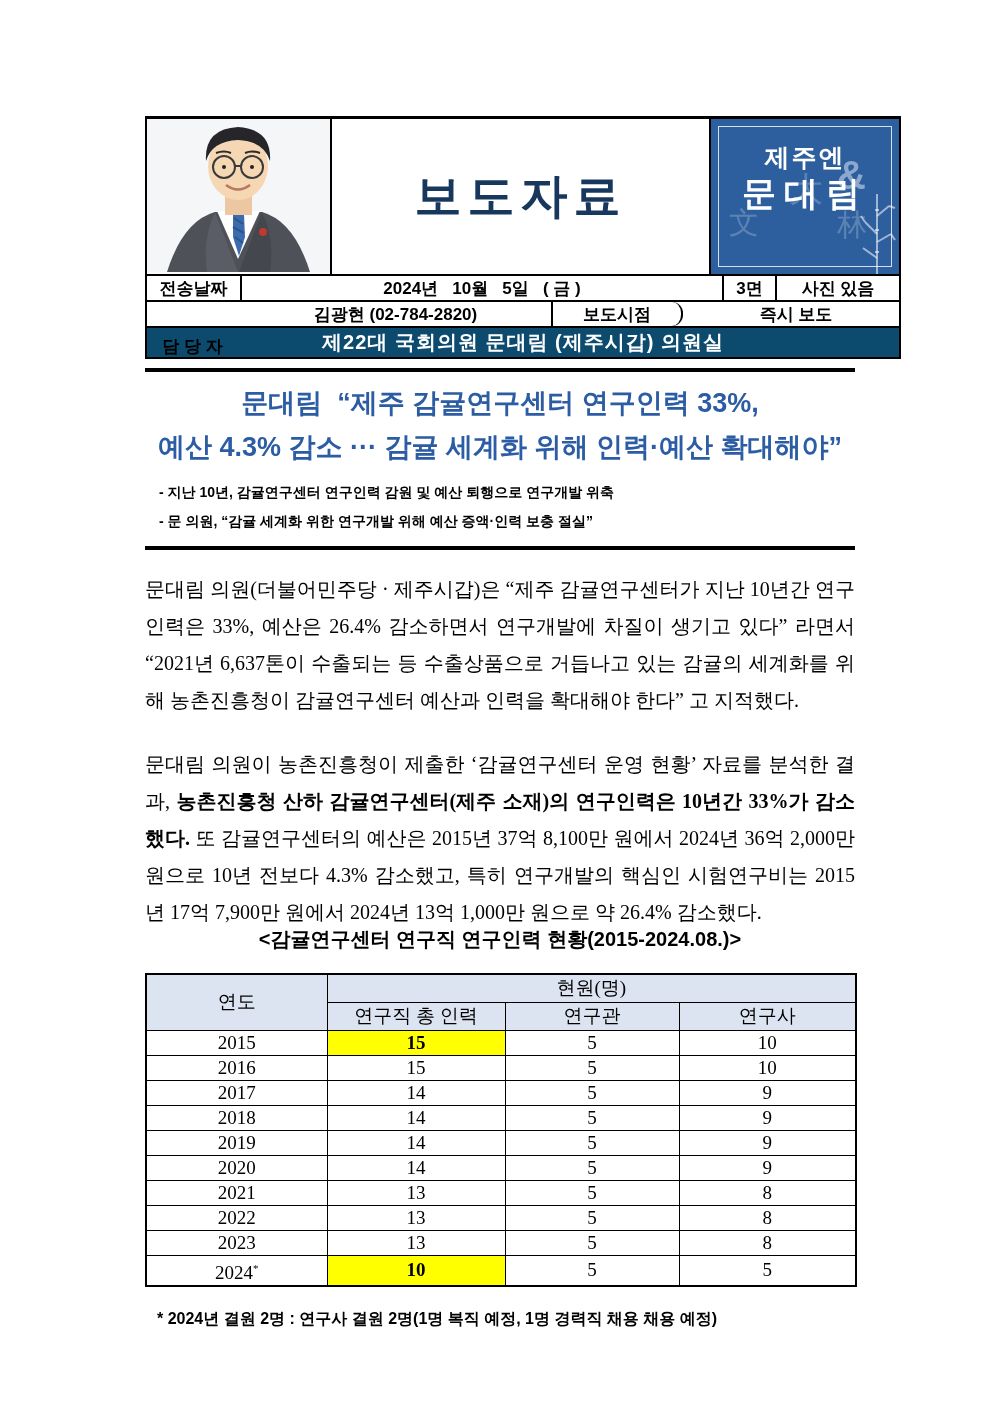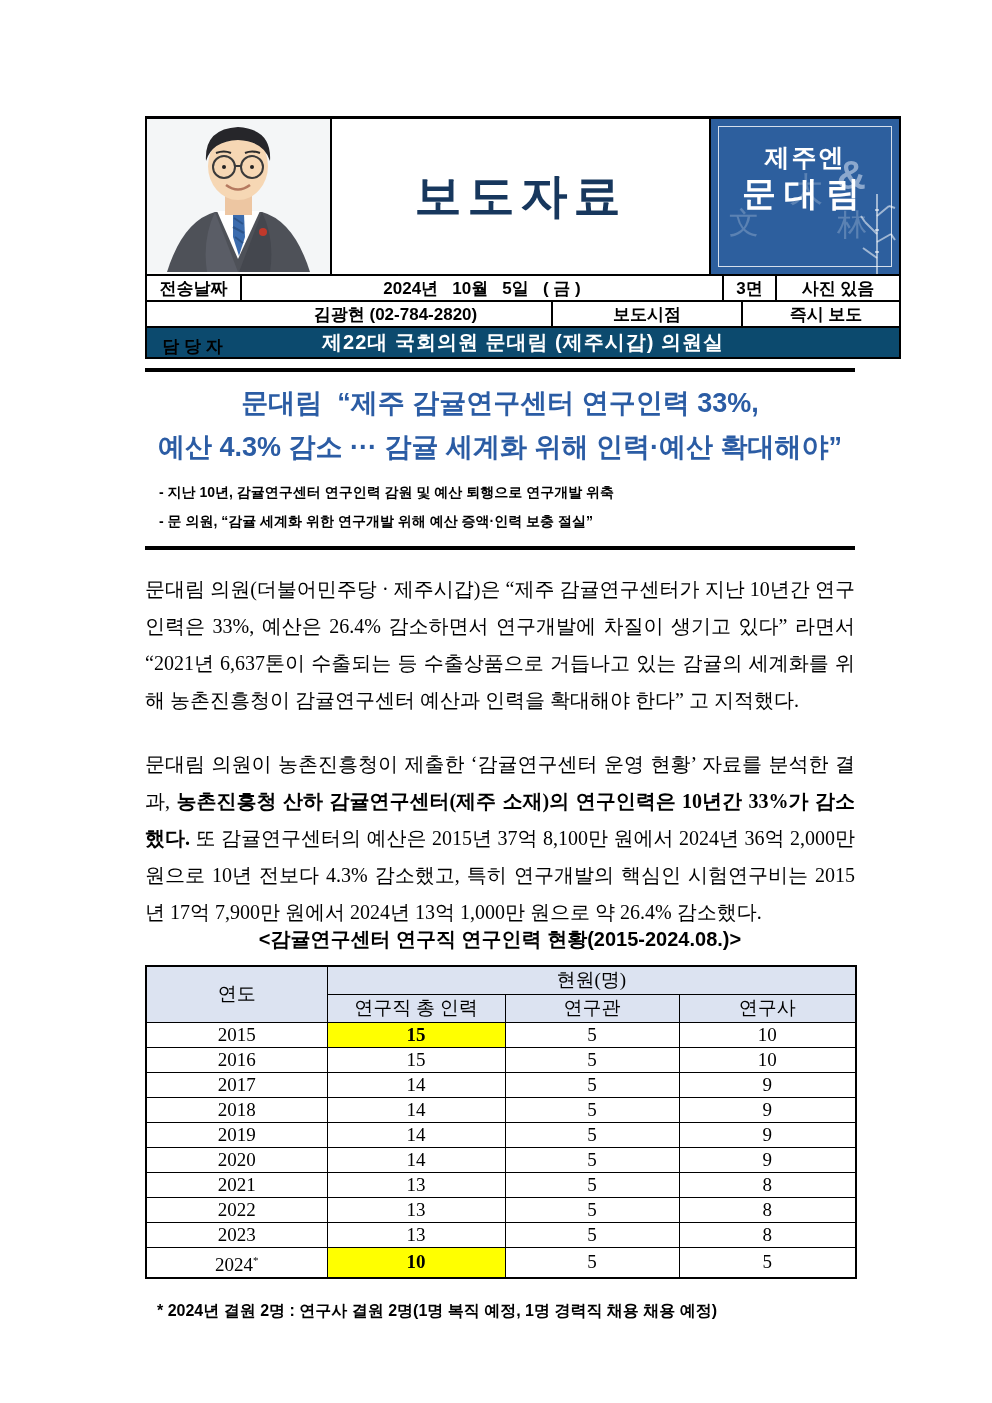--- a/index.html
+++ b/index.html
@@ -27,42 +27,42 @@
 
   .info-row { display:flex; border-top:2px solid #000; height:26px; font-size:17px; font-weight:bold; }
   .info-row .cell { display:flex; align-items:center; justify-content:center; border-right:2px solid #000; white-space:pre; }
   .info-row .cell:last-child { border-right:none; }
   .r1c1 { width:95px; flex:none; }
   .r1c2 { flex:1; }
   .r1c3 { width:53px; flex:none; }
   .r1c4 { width:122px; flex:none; }
   .r2c1 { width:93px; flex:none;margin-top:44px; }
   .r2c2 { width:313px; flex:none; }
-  .r2c3 { width:190px; flex:none; }
+  .r2c3 { width:130px; flex:none;border-radius:11px; }
   .r2c4 { flex:1;margin-left:10px; }
 
   .banner { border-top:2px solid #000; height:31px; background:#0c4a6e; color:#fff; font-weight:bold; font-size:20px; display:flex; align-items:center; justify-content:center; letter-spacing:1px; }
 
   
   .content-text { position:absolute; left:145px; top:355px; width:710px; }
   .rule { height:4px; background:#000; }
   .rule-top { margin-top:13px; }
   .headline { margin-top:9px; text-align:center; color:#2b5ca4; font-weight:800; font-size:27px; line-height:44px; }
   .headline-line { white-space:pre; }
   .subtitles { margin-top:9px; margin-left:14px; font-weight:bold; font-size:14px; line-height:29px; }
   .rule-bottom { margin-top:10px; }
 
   .para { margin-top:21px; font-family:"Liberation Serif","DejaVu Serif",serif; font-size:20px; line-height:37px; text-align:justify; }
   .para.second { margin-top:27px; }
   .para .bold { font-weight:bold; }
 
   
   .table-section { position:absolute; left:145px; top:926px; width:710px; }
   .table-title { text-align:center; font-size:20px; font-weight:bold; }
-  table.data { margin-top:12px; width:710px; border-collapse:collapse; table-layout:fixed;
+  table.data { margin-top:20px; width:710px; border-collapse:collapse; table-layout:fixed;
                font-family:"Liberation Serif","DejaVu Serif",serif; font-size:19px; text-align:center; border:2px solid #000;padding-left:32px; }
   table.data th, table.data td { border:1.5px solid #000; padding:0; }
   table.data thead th { background:#dce3f1; height:28px; font-weight:normal; font-size:19px; }
   table.data tbody td { height:24px; line-height:24px; }
   td.hl { background:#ffff00; font-weight:bold; }
   .yr sup { font-size:11px; }
 
   .footnote { margin-top:22px; margin-left:12px; font-size:16px; font-weight:bold; white-space:pre; }
 </style>
 </head>

